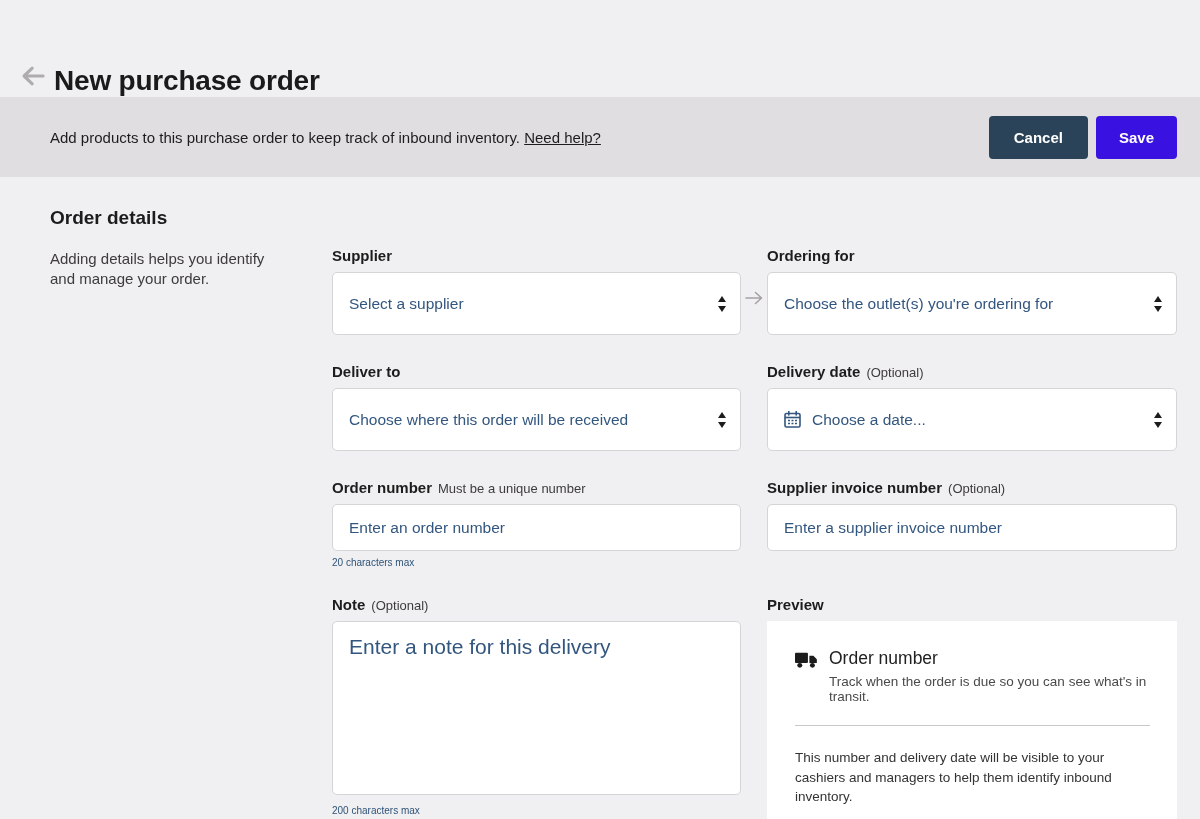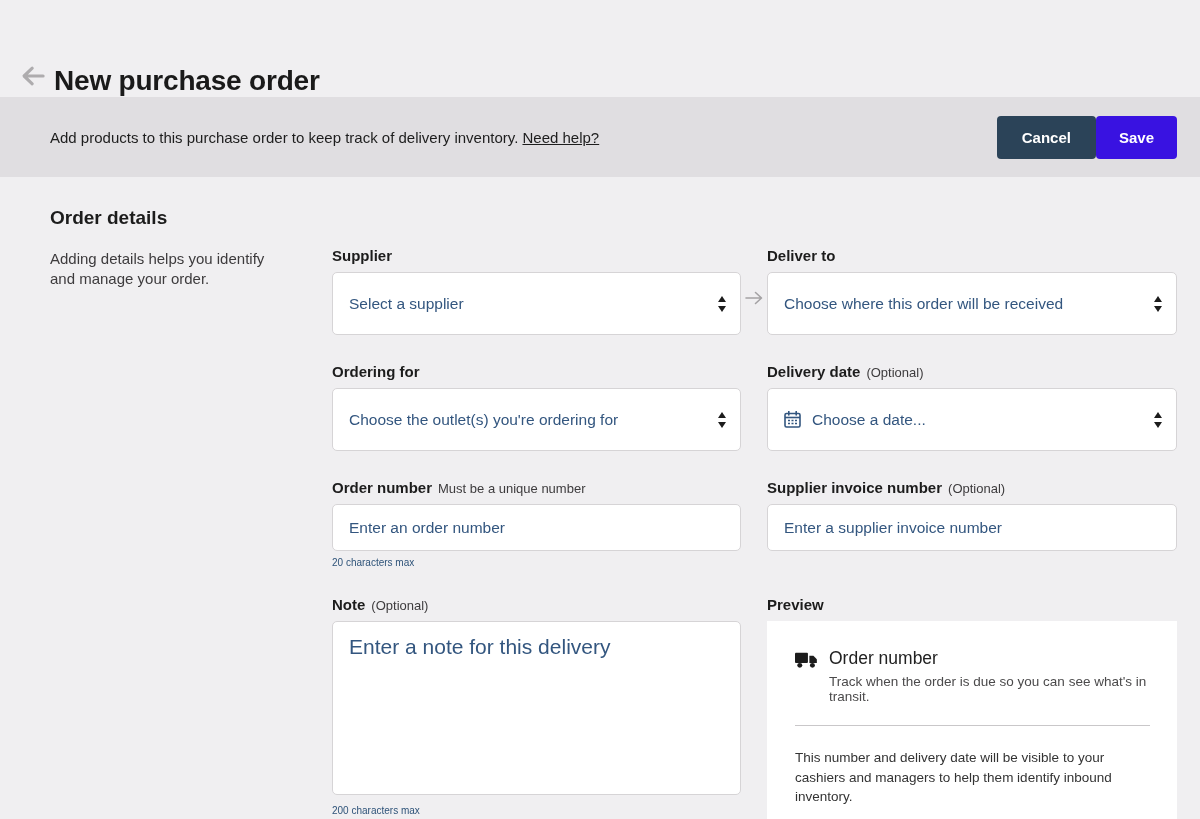--- a/index.html
+++ b/index.html
@@ -39,21 +39,21 @@
     display:flex;
     align-items:center;
     padding:0 23px 0 50px;
   }
   .banner-message { font-size:15px; color:#1d1d1d; }
   .banner-message a {
     color:#1d1d1d;
     text-decoration:underline;
     cursor:pointer;
   }
-  .banner-actions { margin-left:auto; display:flex; }
+  .banner-actions { margin-left:auto; display:flex; gap:8px; }
   .btn {
     border:none;
     border-radius:4px;
     font-family:inherit;
     font-size:15px;
     font-weight:700;
     color:#ffffff;
     padding:13px 22px;
     cursor:pointer;
   }
@@ -209,21 +209,21 @@
       <svg width="28" height="28" viewBox="0 0 36 36" fill="none">
         <path d="M31 18 H8 M17 8 L6.5 18 L17 28" stroke="#aeacae" stroke-width="4" stroke-linecap="round" stroke-linejoin="round"></path>
       </svg>
     </span>
   </div>
   <h1 class="page-title">New purchase order</h1>
 </div>
 
 <div class="banner">
   <div class="banner-message">
-    <span>Add products to this purchase order to keep track of delivery inventory.</span>
+    <span>Add products to this purchase order to keep track of inbound inventory.</span>
     <a>Need help?</a>
   </div>
   <div class="banner-actions">
     <button class="btn btn-cancel">Cancel</button>
     <button class="btn btn-save">Save</button>
   </div>
 </div>
 
 <div class="main">
   <div class="section-title">Order details</div>
@@ -247,37 +247,37 @@
           <span class="placeholder-text">Select a supplier</span>
           <span class="spinner">
             <span class="tri-up"></span>
               <span class="tri-down"></span>
           </span>
         </div>
       </div>
 
       <div>
         <div class="field-label">
-          <span>Deliver to</span>
+          <span>Ordering for</span>
         </div>
         <div class="select-box">
-          <span class="placeholder-text">Choose where this order will be received</span>
+          <span class="placeholder-text">Choose the outlet(s) you're ordering for</span>
           <span class="spinner">
             <span class="tri-up"></span>
               <span class="tri-down"></span>
           </span>
         </div>
       </div>
 
       <div>
         <div class="field-label">
-          <span>Ordering for</span>
+          <span>Deliver to</span>
         </div>
         <div class="select-box">
-          <span class="placeholder-text">Choose the outlet(s) you're ordering for</span>
+          <span class="placeholder-text">Choose where this order will be received</span>
           <span class="spinner">
             <span class="tri-up"></span>
               <span class="tri-down"></span>
           </span>
         </div>
       </div>
 
       <div>
         <div class="field-label">
           <span>Delivery date</span>

